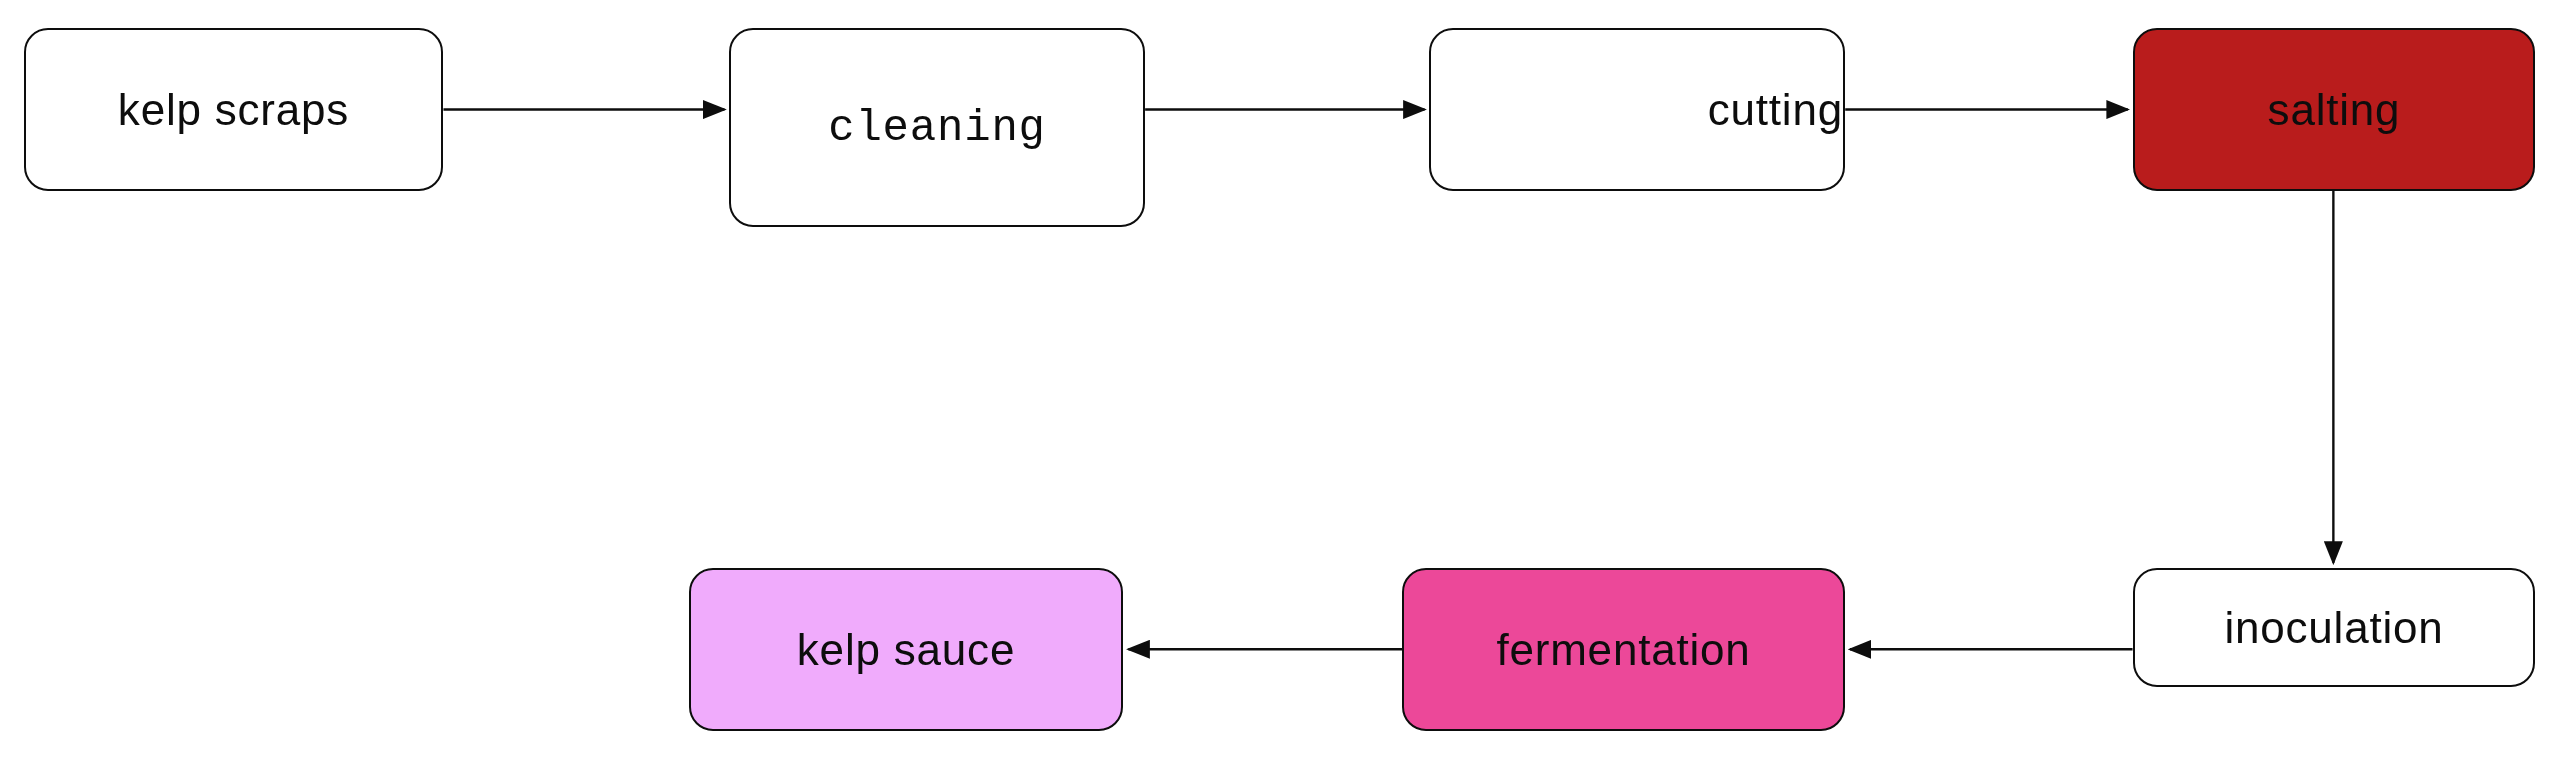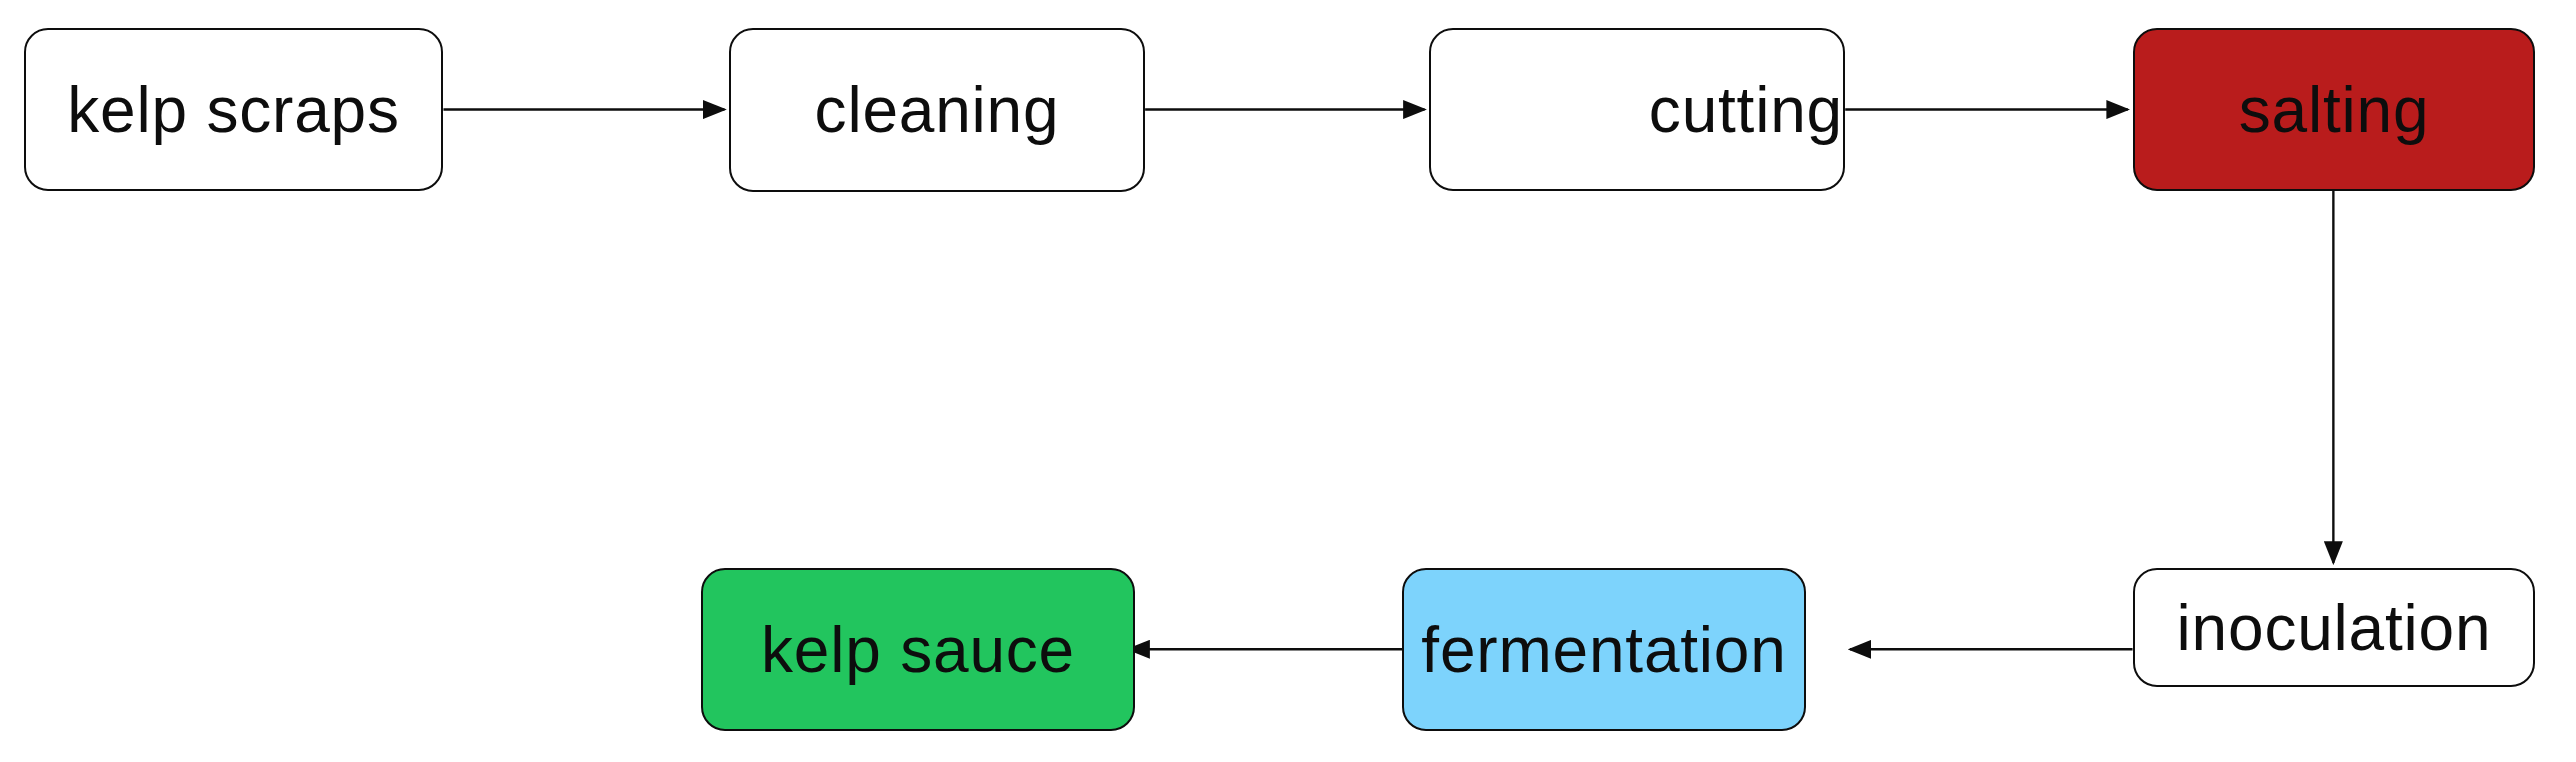--- a/index.html
+++ b/index.html
@@ -34,21 +34,21 @@
     position: absolute;
     box-sizing: border-box;
     background: #ffffff;
     border: 2.4px solid #0d0d0d;
     border-radius: 24px;
     display: flex;
     align-items: center;
     justify-content: center;
   }
   .node span {
-    font-size: 64px;
+    font-size: 44px;
     line-height: 1;
     color: #0d0d0d;
     letter-spacing: 0.8px;
     white-space: nowrap;
   }
 </style>
 </head>
 <body>
 
 <div class="canvas">
@@ -62,33 +62,33 @@
       <line x1="1442" y1="138" x2="1794" y2="138" stroke="#0d0d0d" stroke-width="3" marker-end="url(#arrowhead)"></line>
       <line x1="2324" y1="138" x2="2680" y2="138" stroke="#0d0d0d" stroke-width="3" marker-end="url(#arrowhead)"></line>
       <line x1="2939" y1="240" x2="2939" y2="709" stroke="#0d0d0d" stroke-width="3" marker-end="url(#arrowhead)"></line>
       <line x1="2686" y1="818" x2="2330" y2="818" stroke="#0d0d0d" stroke-width="3" marker-end="url(#arrowhead)"></line>
       <line x1="1766" y1="818" x2="1421" y2="818" stroke="#0d0d0d" stroke-width="3" marker-end="url(#arrowhead)"></line>
     </svg>
   <div id="node-layer">
       <div class="node" style="left: 24px; top: 28px; width: 419px; height: 163px; border-color: rgb(13, 13, 13); background: rgb(255, 255, 255);">
         <span style="color: rgb(13, 13, 13);">kelp scraps</span>
       </div>
-      <div class="node" style="left: 729px; top: 28px; width: 416px; height: 164px; border-color: rgb(13, 13, 13); background: rgb(255, 255, 255);">
+      <div class="node" style="left: 729px; top: 28px; width: 416px; height: 199px; border-color: rgb(13, 13, 13); background: rgb(255, 255, 255); font-family: Liberation Mono, monospace;">
         <span style="color: rgb(13, 13, 13);">cleaning</span>
       </div>
       <div class="node" style="left: 1429px; top: 28px; width: 416px; height: 163px; border-color: rgb(13, 13, 13); background: rgb(255, 255, 255); justify-content: flex-end;">
         <span style="color: rgb(13, 13, 13);">cutting</span>
       </div>
       <div class="node" style="left: 2133px; top: 28px; width: 402px; height: 163px; border-color: rgb(13, 13, 13); background: #b91c1c;">
         <span style="color: rgb(13, 13, 13);">salting</span>
       </div>
       <div class="node" style="left: 2133px; top: 568px; width: 402px; height: 119px; border-color: rgb(13, 13, 13); background: rgb(255, 255, 255);">
         <span style="color: rgb(13, 13, 13);">inoculation</span>
       </div>
-      <div class="node" style="left: 1402px; top: 568px; width: 404px; height: 163px; border-color: rgb(13, 13, 13); background: #7dd3fc;">
+      <div class="node" style="left: 1402px; top: 568px; width: 443px; height: 163px; border-color: rgb(13, 13, 13); background: #ec4899;">
         <span style="color: rgb(13, 13, 13);">fermentation</span>
       </div>
-      <div class="node" style="left: 689px; top: 568px; width: 434px; height: 163px; border-color: rgb(13, 13, 13); background: #22c55e; margin-left: 12px;">
+      <div class="node" style="left: 689px; top: 568px; width: 434px; height: 163px; border-color: rgb(13, 13, 13); background: #f0abfc;">
         <span style="color: rgb(13, 13, 13);">kelp sauce</span>
       </div>
     </div>
 </div>
 
 
 </body></html>

